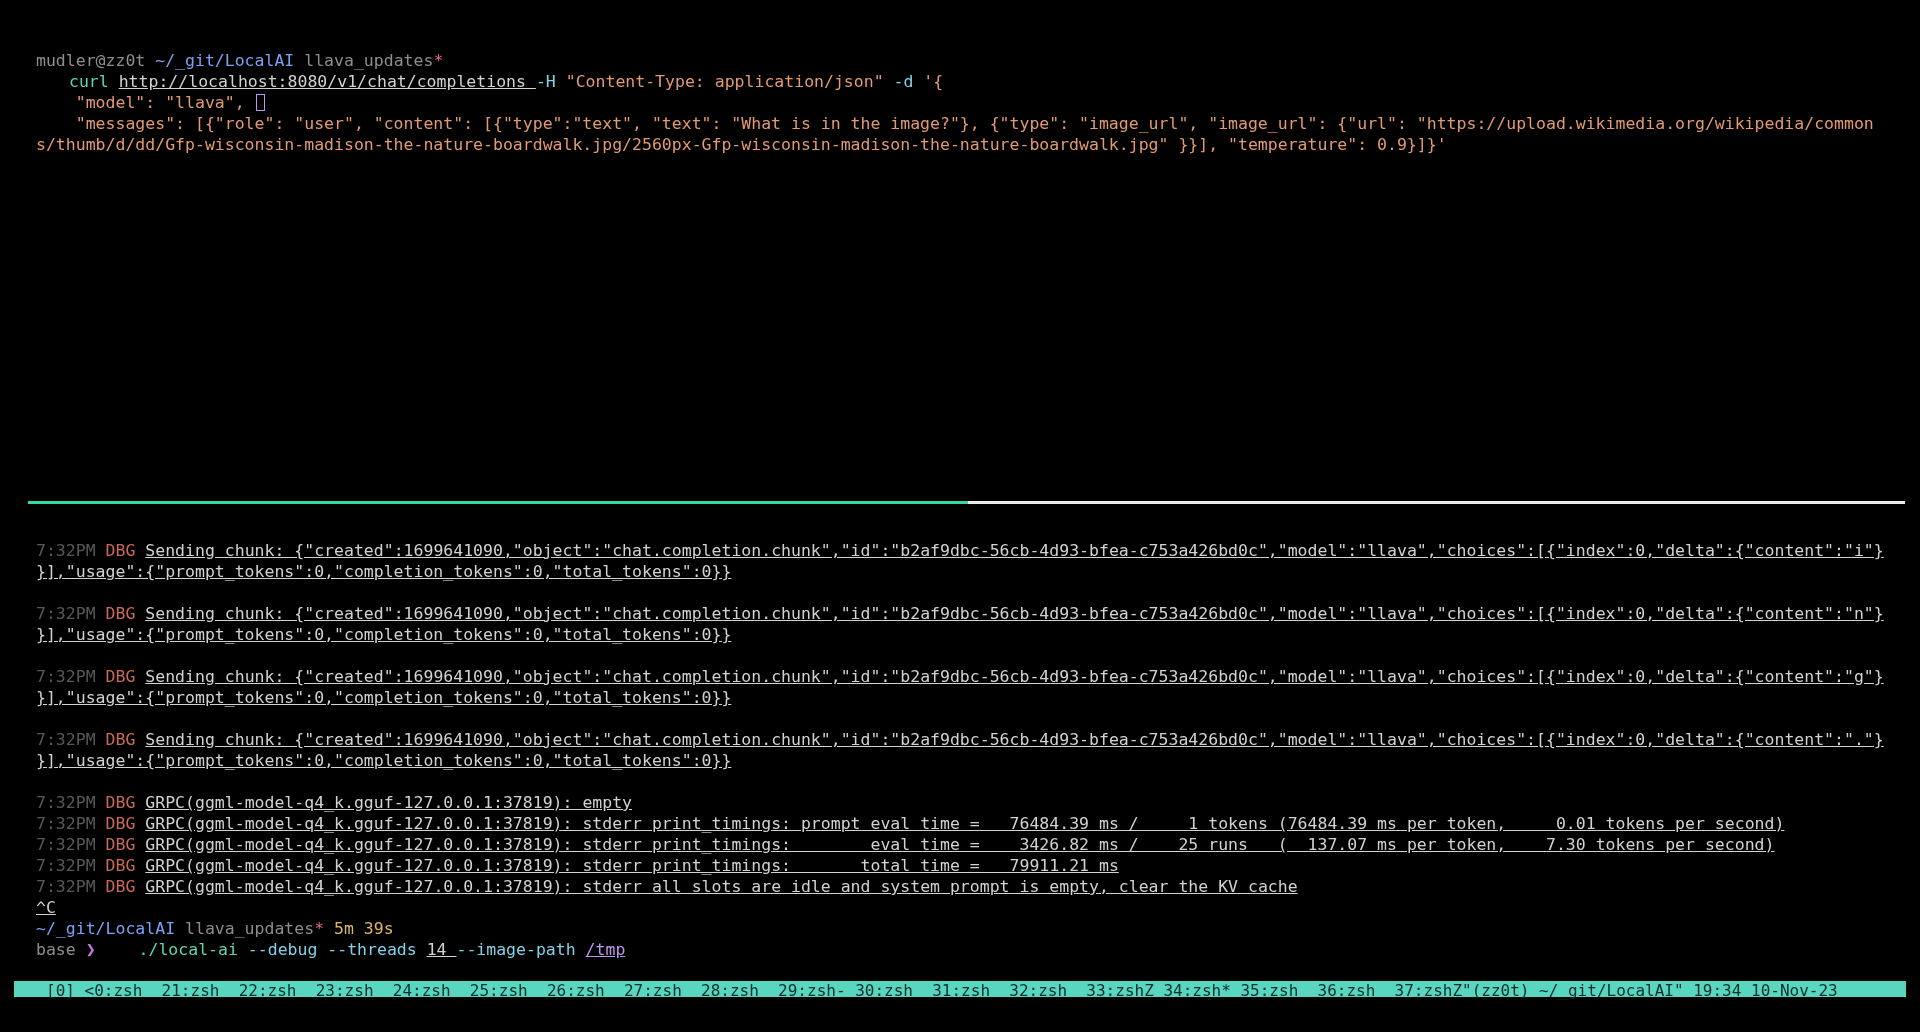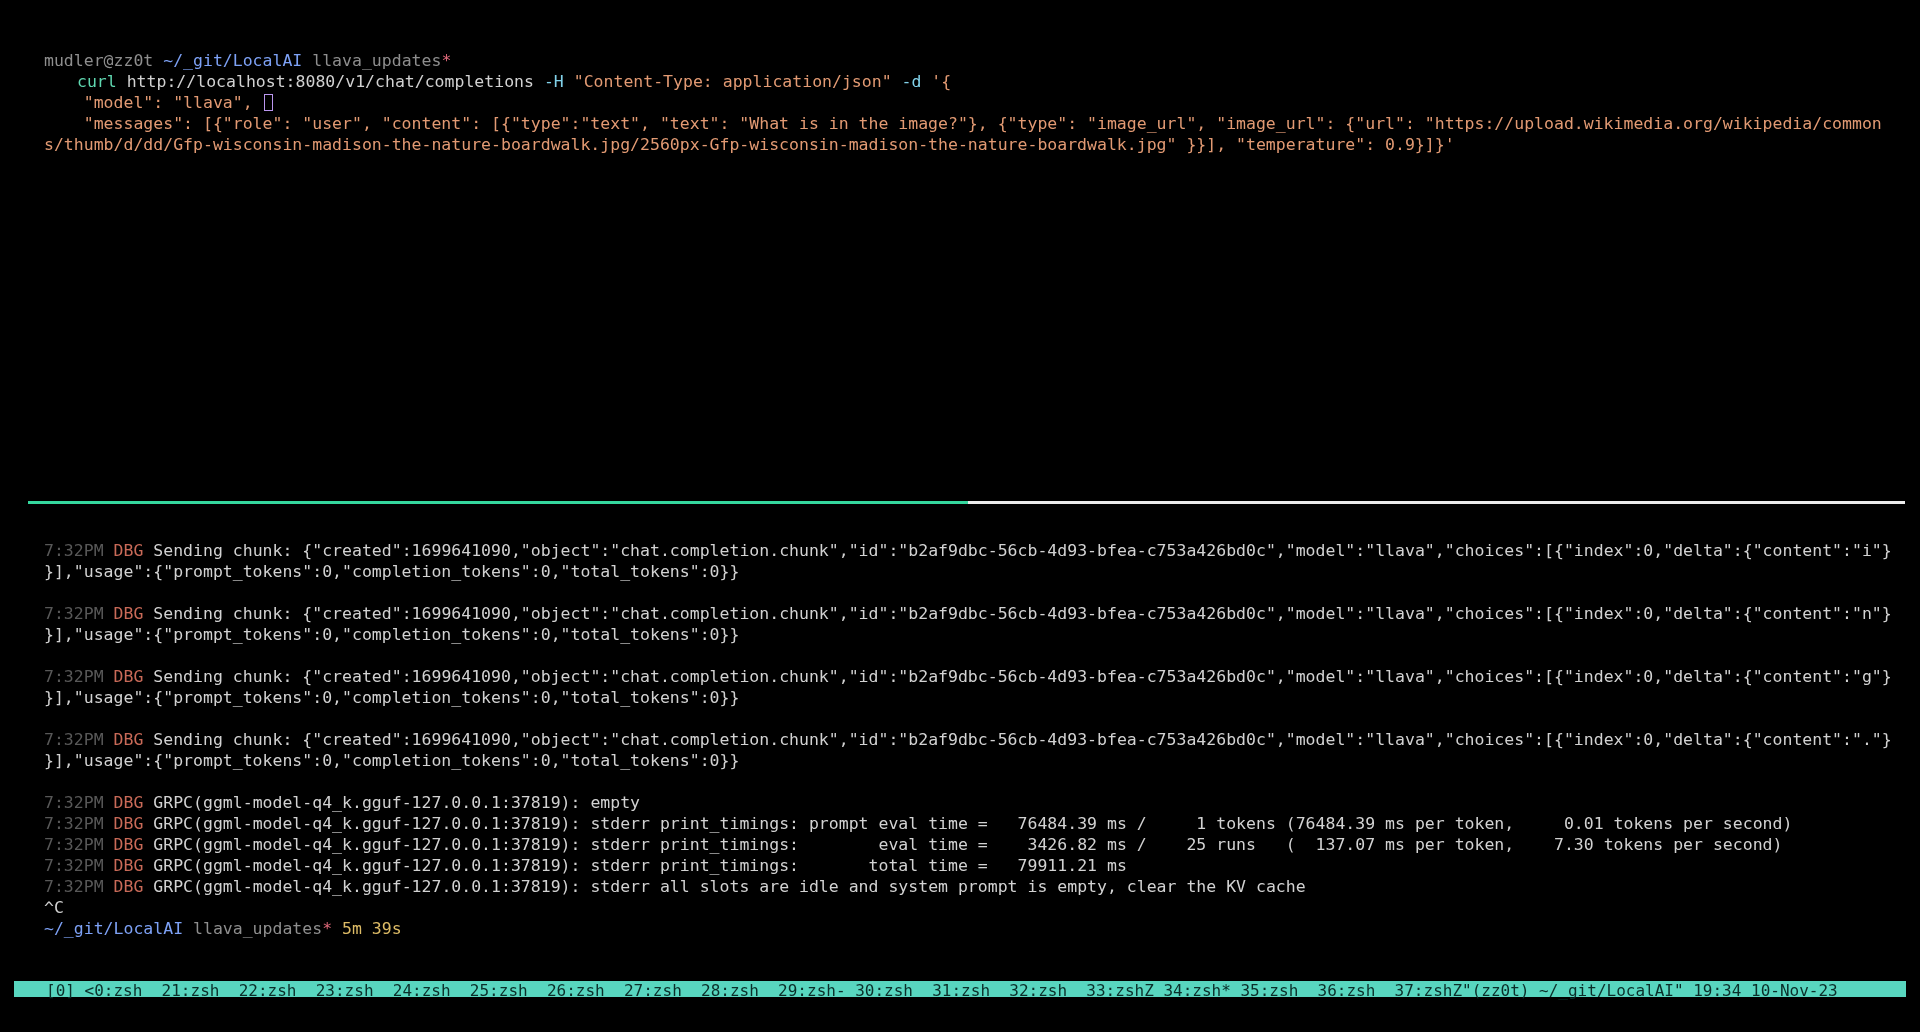--- a/index.html
+++ b/index.html
@@ -1,23 +1,23 @@
 <!DOCTYPE html>
 <html style="--bg: #000000; --fg: #d2d2d2; --gray: #8e8e8e; --dim: #585858; --blue: #7da1f5; --teal: #5fd7b0; --cyan: #82d2ea; --orange: #e29a73; --red: #c96a58; --pink: #e0697a; --magenta: #c678dd; --yellow: #ddbb66; --purple: #bb97f0; --sep-green: #35d89e; --sep-white: #ececec; --status-bg: #58d6bf; --status-fg: #0b2f2a;"><head>
 <meta charset="utf-8">
 <style>
   * { margin:0; padding:0; box-sizing:border-box; }
   html,body { width:1920px; height:1032px; background:#000; overflow:hidden; }
   body { font-family:"DejaVu Sans Mono","Liberation Mono",monospace; }
   .screen { position:relative; width:1920px; height:1032px; background:var(--bg,#000); }
-  .block { position:absolute; left:44px; }
+  .block { position:absolute; left:36px; }
   #prompt-block { top:50px; }
   #log-block { top:540px; }
   .term-line { white-space:pre; font-size:16.5px; line-height:21px; height:21px; color:var(--fg); }
-  .c-fg      { color:var(--fg); }
+  .c-fg      { color:var(--fg);text-decoration:underline; }
   .c-gray    { color:var(--gray); }
   .c-dim     { color:var(--dim); }
   .c-blue    { color:var(--blue); }
   .c-teal    { color:var(--teal);margin-left:33px; }
   .c-cyan    { color:var(--cyan); }
   .c-orange  { color:var(--orange); }
   .c-red     { color:var(--red); }
   .c-pink    { color:var(--pink); }
   .c-magenta { color:var(--magenta); }
   .c-yellow  { color:var(--yellow); }
@@ -58,15 +58,16 @@
       <div class="term-line"><span class="c-dim">7:32PM </span><span class="c-red">DBG </span><span class="c-fg">Sending chunk: {"created":1699641090,"object":"chat.completion.chunk","id":"b2af9dbc-56cb-4d93-bfea-c753a426bd0c","model":"llava","choices":[{"index":0,"delta":{"content":"."}</span></div>
       <div class="term-line"><span class="c-fg">}],"usage":{"prompt_tokens":0,"completion_tokens":0,"total_tokens":0}}</span></div>
       <div class="term-line"> </div>
       <div class="term-line"><span class="c-dim">7:32PM </span><span class="c-red">DBG </span><span class="c-fg">GRPC(ggml-model-q4_k.gguf-127.0.0.1:37819): empty</span></div>
       <div class="term-line"><span class="c-dim">7:32PM </span><span class="c-red">DBG </span><span class="c-fg">GRPC(ggml-model-q4_k.gguf-127.0.0.1:37819): stderr print_timings: prompt eval time =   76484.39 ms /     1 tokens (76484.39 ms per token,     0.01 tokens per second)</span></div>
       <div class="term-line"><span class="c-dim">7:32PM </span><span class="c-red">DBG </span><span class="c-fg">GRPC(ggml-model-q4_k.gguf-127.0.0.1:37819): stderr print_timings:        eval time =    3426.82 ms /    25 runs   (  137.07 ms per token,    7.30 tokens per second)</span></div>
       <div class="term-line"><span class="c-dim">7:32PM </span><span class="c-red">DBG </span><span class="c-fg">GRPC(ggml-model-q4_k.gguf-127.0.0.1:37819): stderr print_timings:       total time =   79911.21 ms</span></div>
       <div class="term-line"><span class="c-dim">7:32PM </span><span class="c-red">DBG </span><span class="c-fg">GRPC(ggml-model-q4_k.gguf-127.0.0.1:37819): stderr all slots are idle and system prompt is empty, clear the KV cache</span></div>
       <div class="term-line"><span class="c-fg">^C</span></div>
       <div class="term-line"><span class="c-blue">~/_git/LocalAI</span><span class="c-gray"> llava_updates</span><span class="c-pink">*</span><span class="c-yellow"> 5m 39s</span></div>
+      <div class="term-line"><span class="c-gray">base </span><span class="c-magenta">❯ </span><span class="c-teal">./local-ai </span><span class="c-cyan">--debug --threads </span><span class="c-fg">14 </span><span class="c-cyan">--image-path </span><span class="c-purpleu">/tmp</span></div>
     </div>
   <div class="status-bar"><span>[0] &lt;0:zsh  21:zsh  22:zsh  23:zsh  24:zsh  25:zsh  26:zsh  27:zsh  28:zsh  29:zsh- 30:zsh  31:zsh  32:zsh  33:zshZ 34:zsh* 35:zsh  36:zsh  37:zshZ"(zz0t) ~/_git/LocalAI" 19:34 10-Nov-23</span></div>
 </div>
 
 </body></html>

